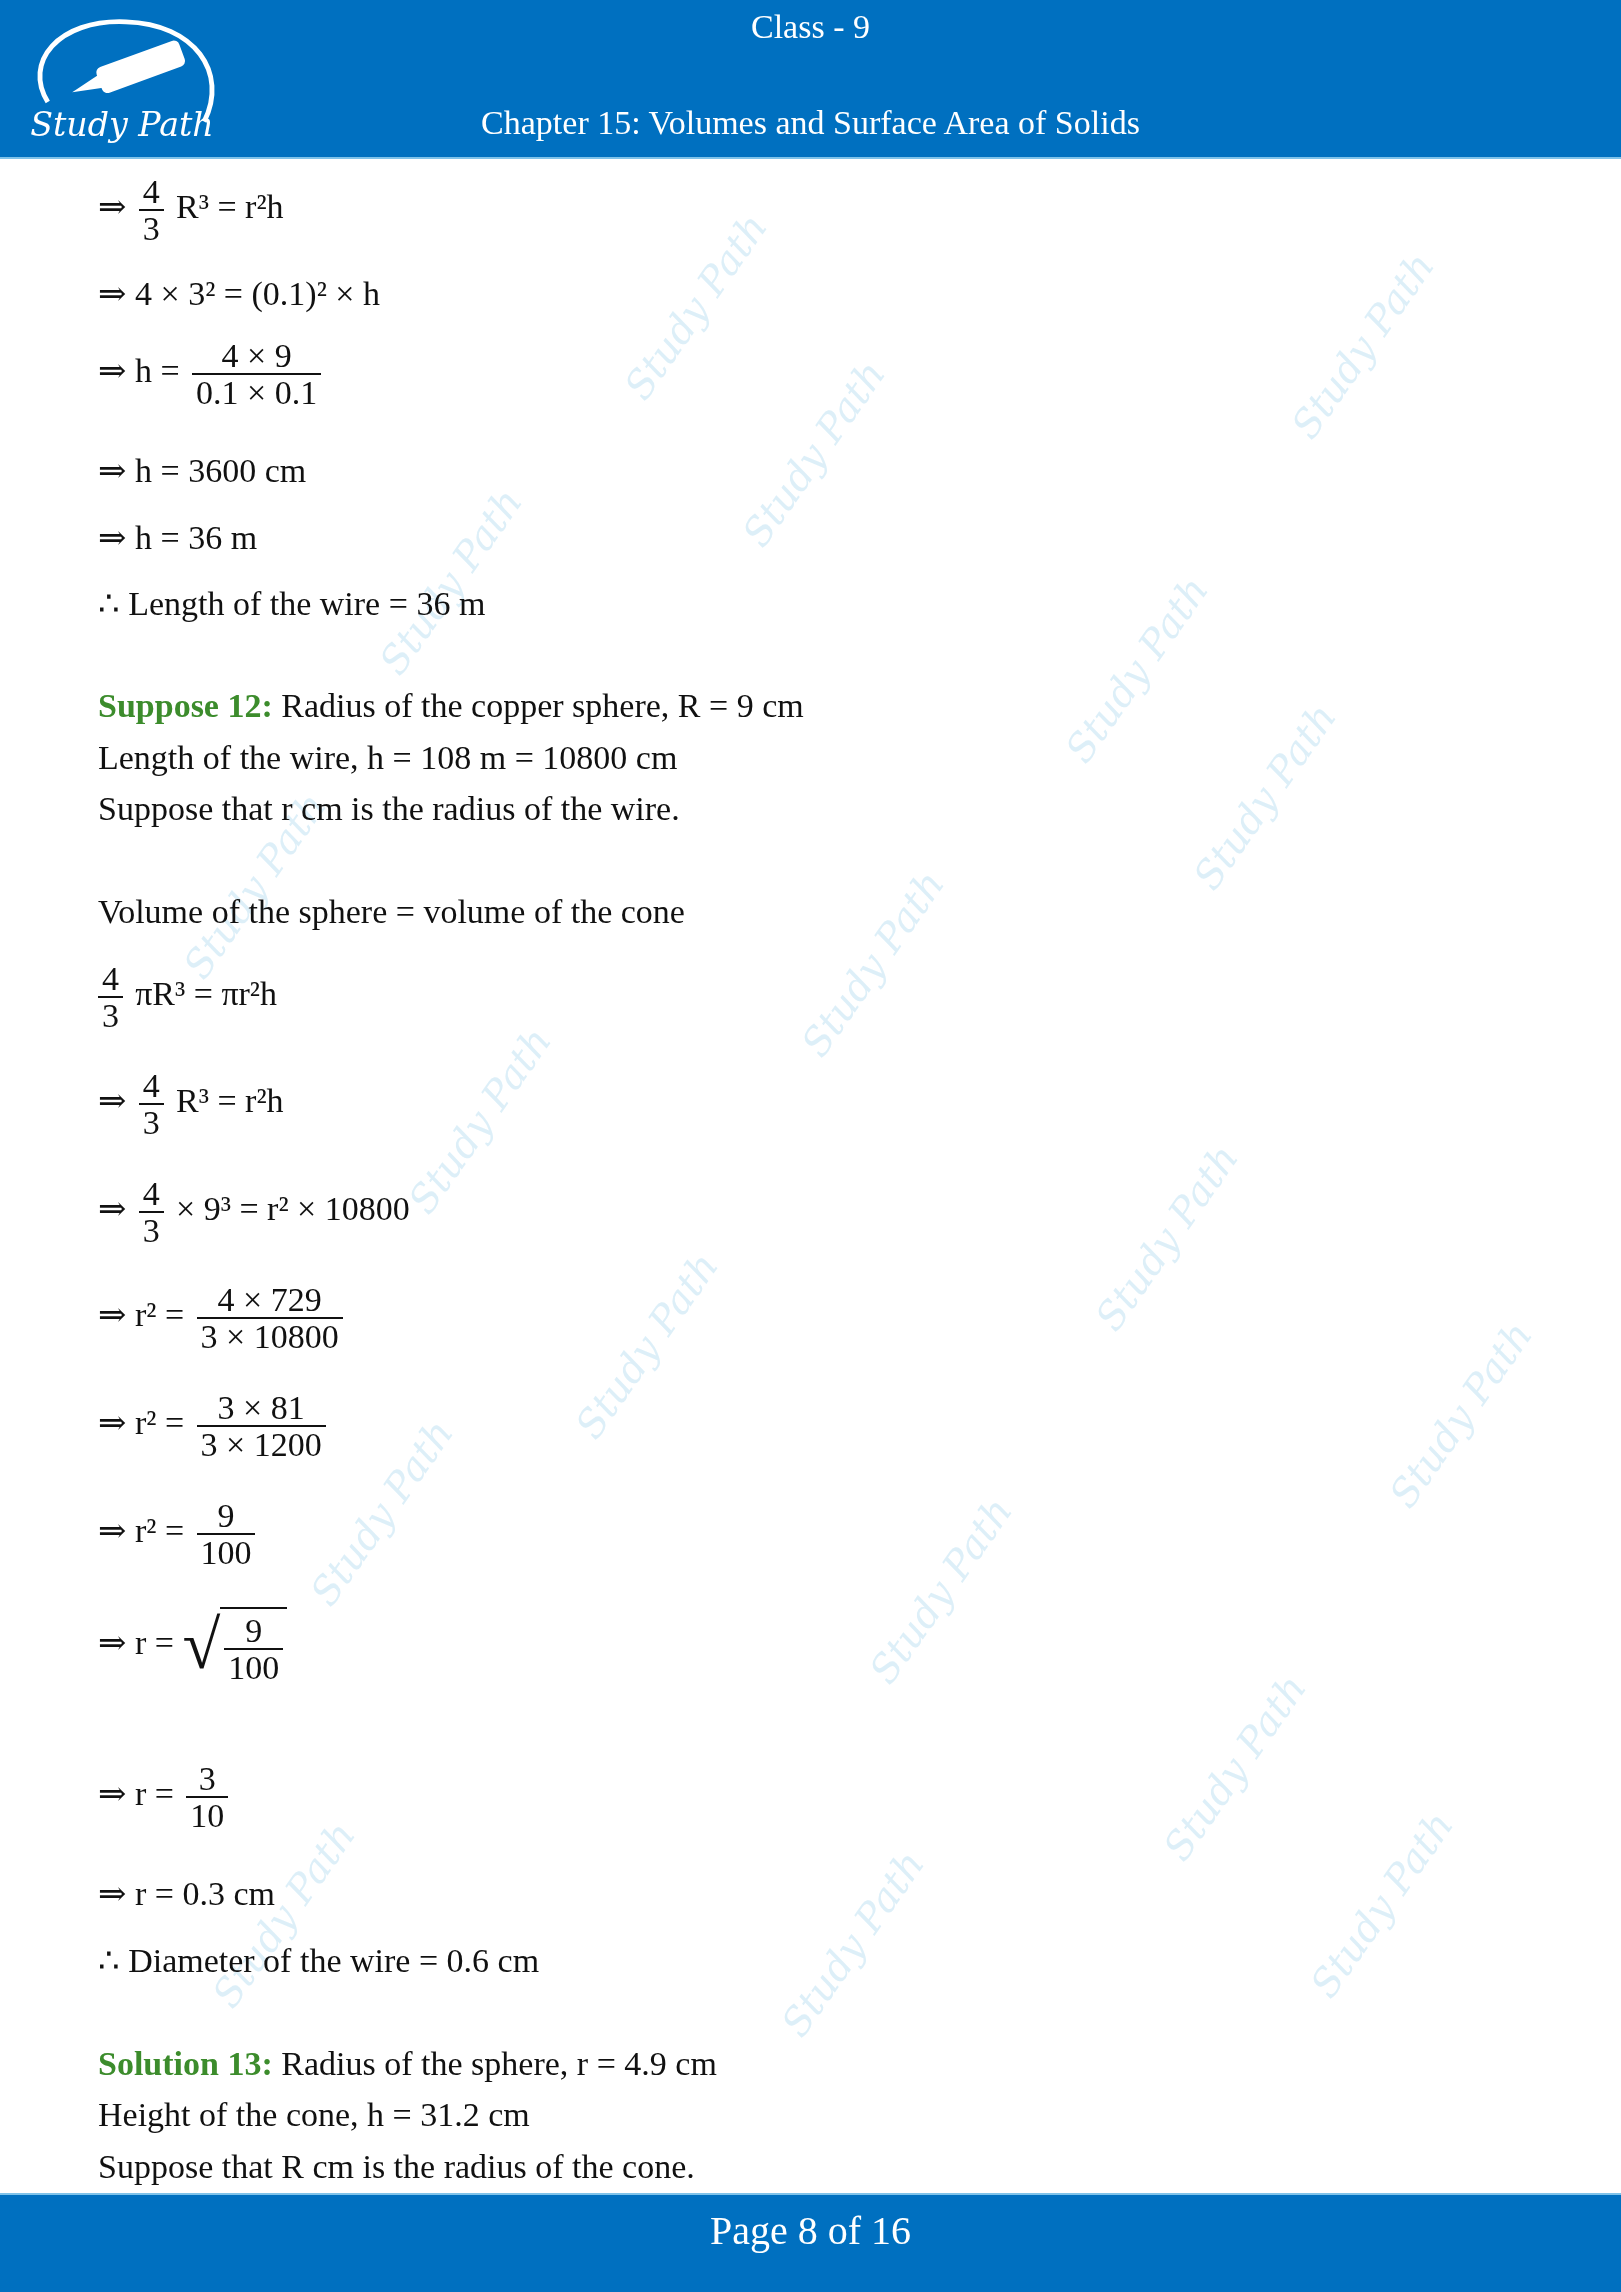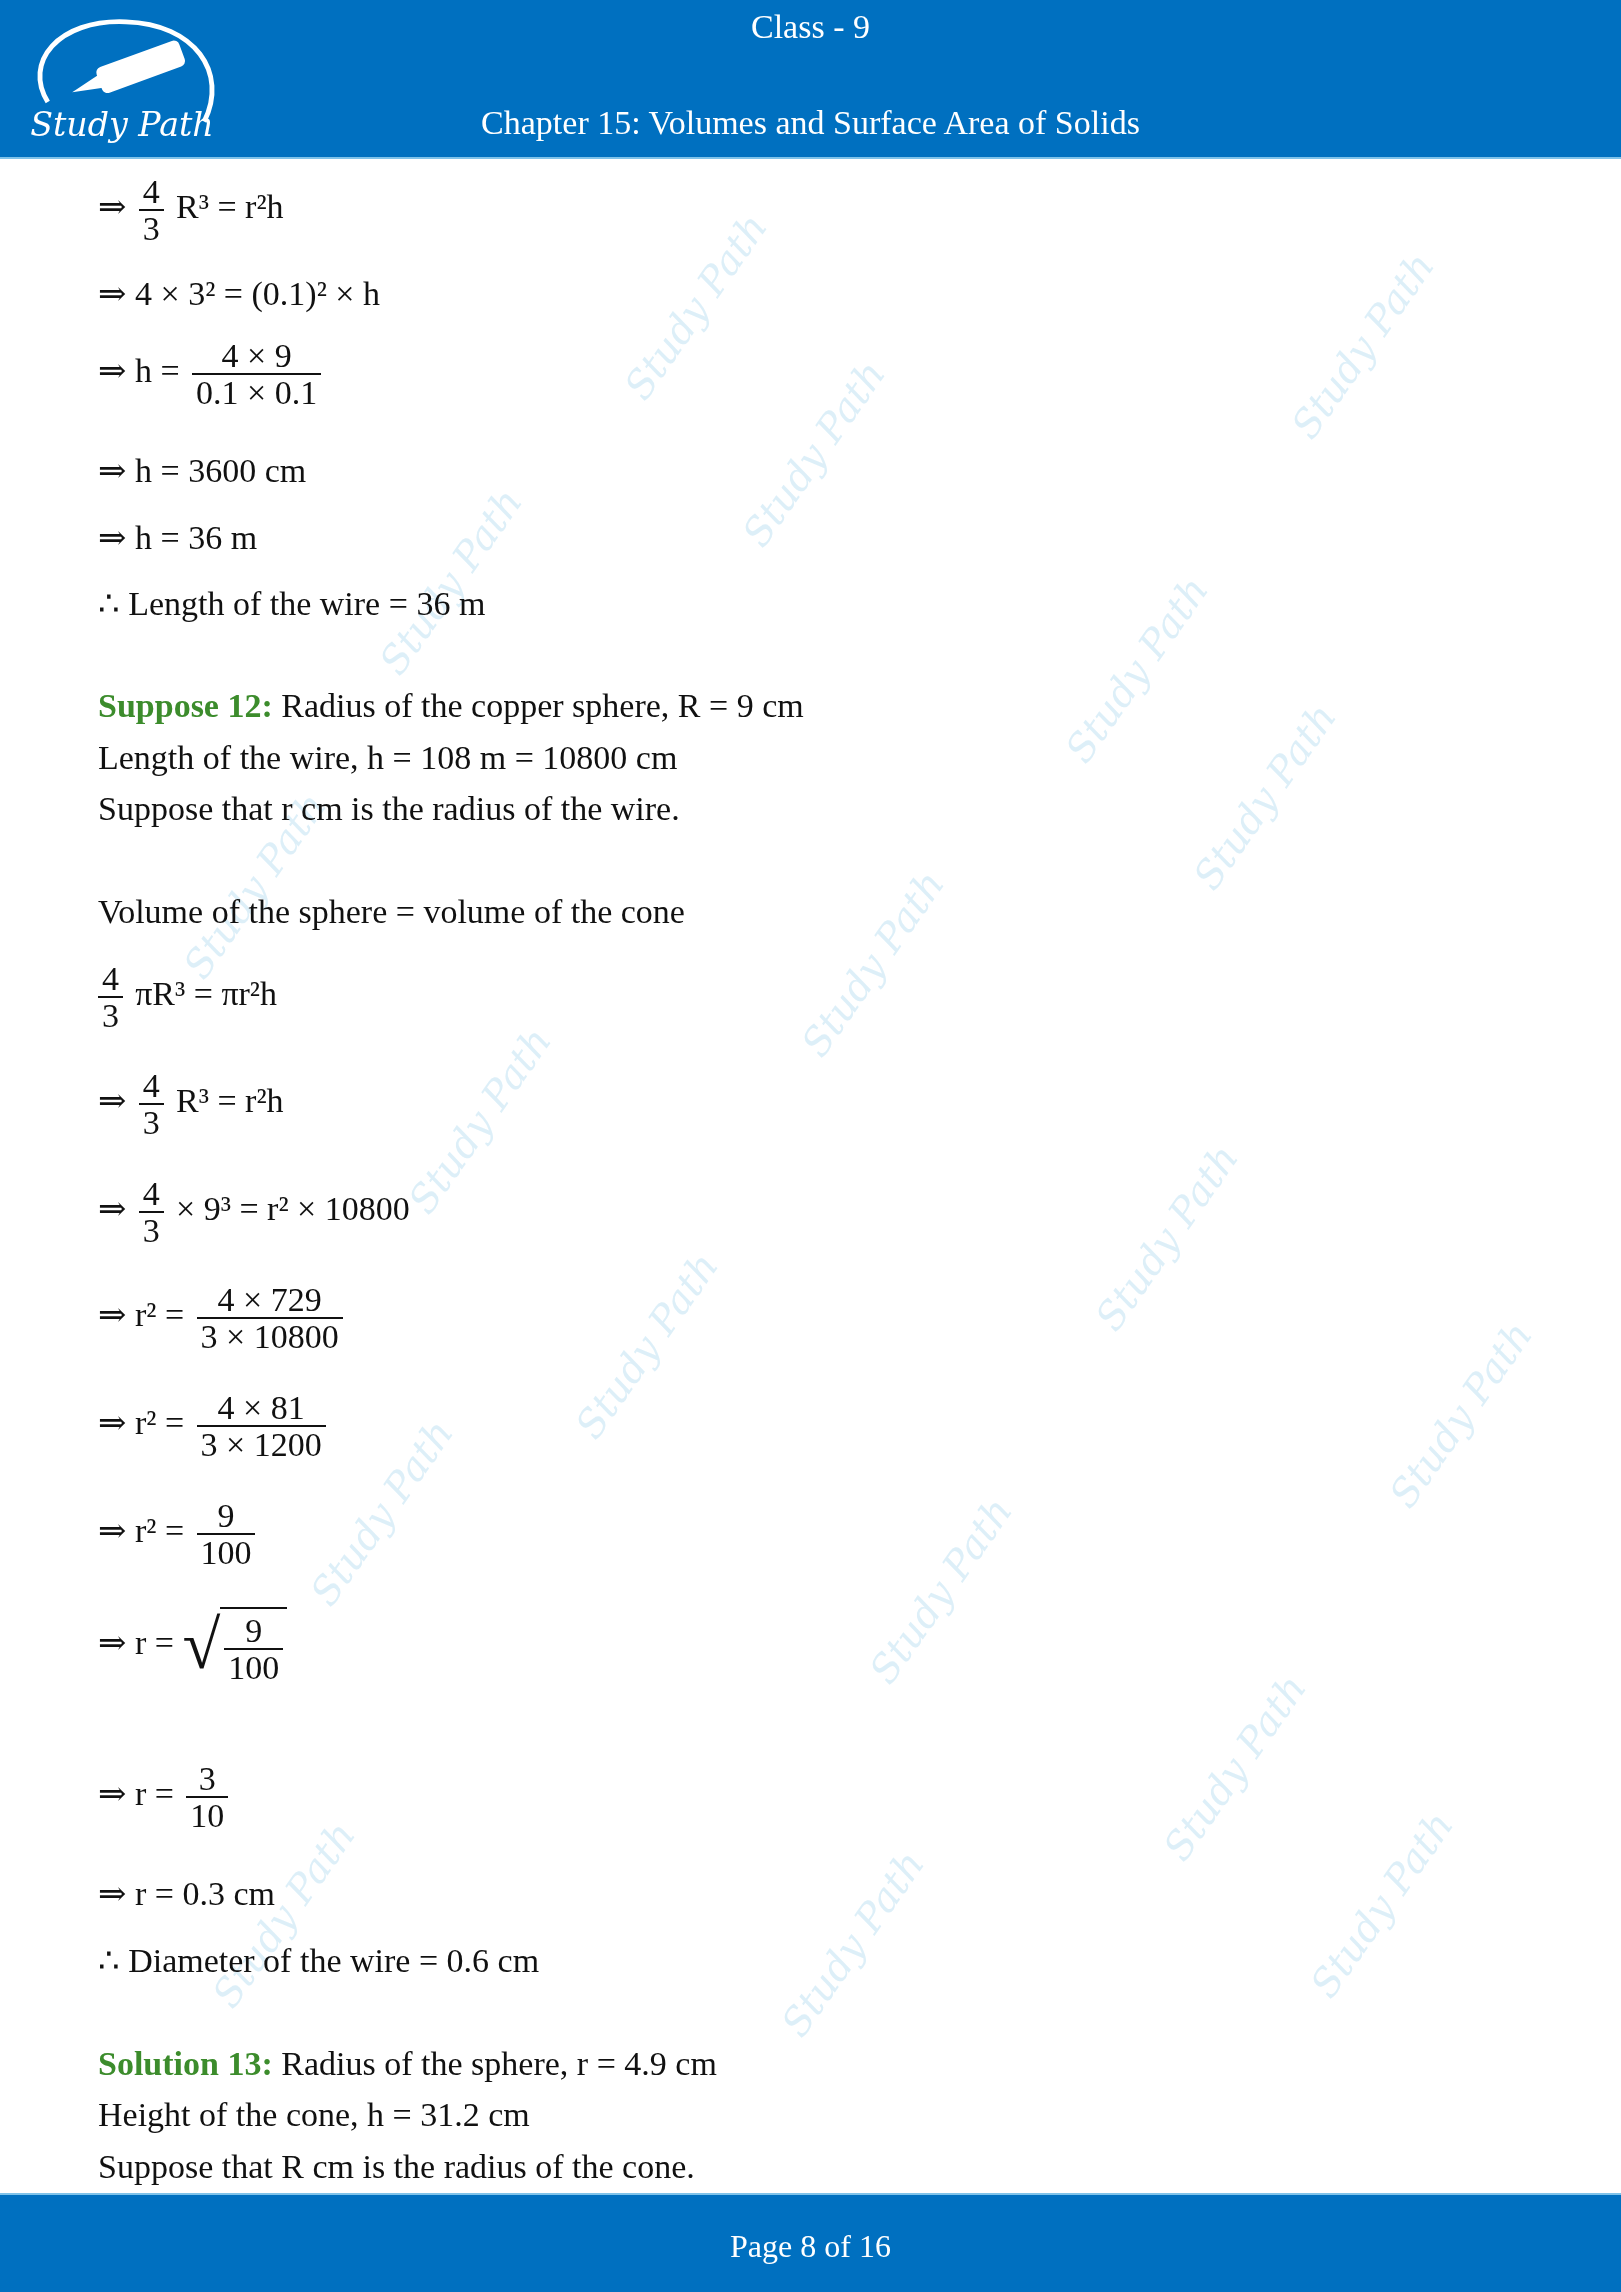--- a/index.html
+++ b/index.html
@@ -5,21 +5,21 @@
   html, body { margin:0; padding:0; }
   body { width:1621px; height:2293px; position:relative; background:#ffffff; overflow:hidden;
          font-family:"Liberation Serif", "DejaVu Serif", serif; color:#111; }
   .header { position:absolute; left:0; top:0; width:1621px; height:157px; background:#0070c0;
             border-bottom:2.9px solid #7fc3ea; }
   .header .t { position:absolute; left:0; width:1621px; text-align:center; color:#fff;
                font-family:"Liberation Serif", serif; font-size:34px; }
   .logo { position:absolute; left:17.6px; top:13.7px; width:216px; height:132px; }
   .footer { position:absolute; left:0; top:2193px; width:1621px; height:100px; background:#0070c0;
             border-top:2.9px solid #7fc3ea; }
-  .footer .pg { position:absolute; left:0; width:1621px; top:33px; text-align:center; color:#fff; font-size:32px; }
+  .footer .pg { position:absolute; left:0; width:1621px; top:12px; text-align:center; color:#fff; font-size:40px; }
   .content { position:absolute; left:98px; top:0; width:1421px; }
   .line { position:absolute; left:0; font-size:34px; white-space:nowrap; line-height:39px; }
   .m { }
   .frac { display:inline-block; vertical-align:middle; text-align:center; line-height:35px; margin:0 3.9px; }
   .frac .num { display:block; padding:0 3.9px; }
   .frac .den { display:block; border-top:2px solid #111; padding:0 3.9px; }
   .sol { color:#3c8c2c; font-weight:bold; }
   .sqrt { display:inline-block; vertical-align:middle; }
   .sqrt .rad { font-size:69px; vertical-align:middle; line-height:69px; }
   .sqrt .inner { display:inline-block; border-top:2px solid #111; vertical-align:middle; padding-top:3.9px; }
@@ -94,21 +94,21 @@
     <span>⇒</span>
     <span class="frac"><span class="num">4</span><span class="den">3</span></span>
     <span>× 9³ = r² × 10800</span>
   </div>
   <div class="line" style="top:1282px">
     <span>⇒ r² =</span>
     <span class="frac"><span class="num">4 × 729</span><span class="den">3 × 10800</span></span>
   </div>
   <div class="line" style="top:1390px">
     <span>⇒ r² =</span>
-    <span class="frac"><span class="num">4 × 81</span><span class="den">3 × 1200</span></span>
+    <span class="frac"><span class="num">3 × 81</span><span class="den">3 × 1200</span></span>
   </div>
   <div class="line" style="top:1498px">
     <span>⇒ r² =</span>
     <span class="frac"><span class="num">9</span><span class="den">100</span></span>
   </div>
   <div class="line" style="top:1607px">
     <span>⇒ r =</span>
     <span class="sqrt"><span class="rad">√</span><span class="inner"><span class="frac"><span class="num">9</span><span class="den">100</span></span></span></span>
   </div>
   <div class="line" style="top:1761px">

